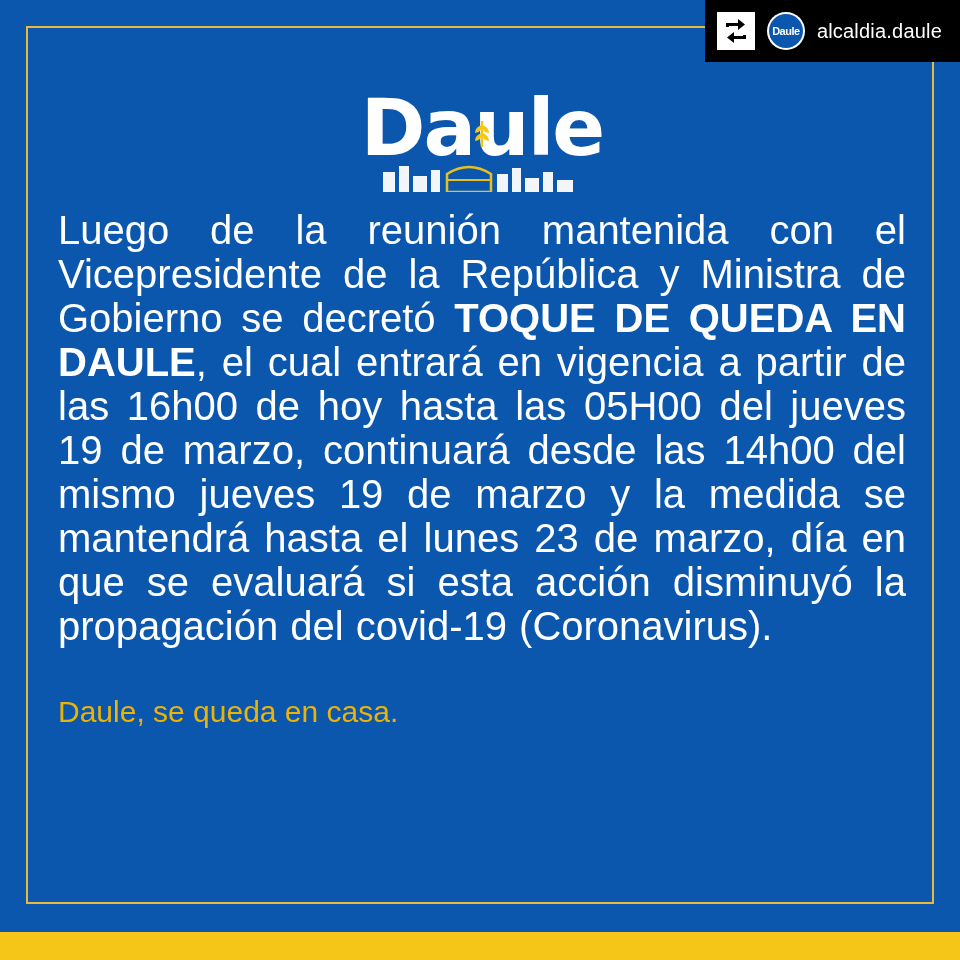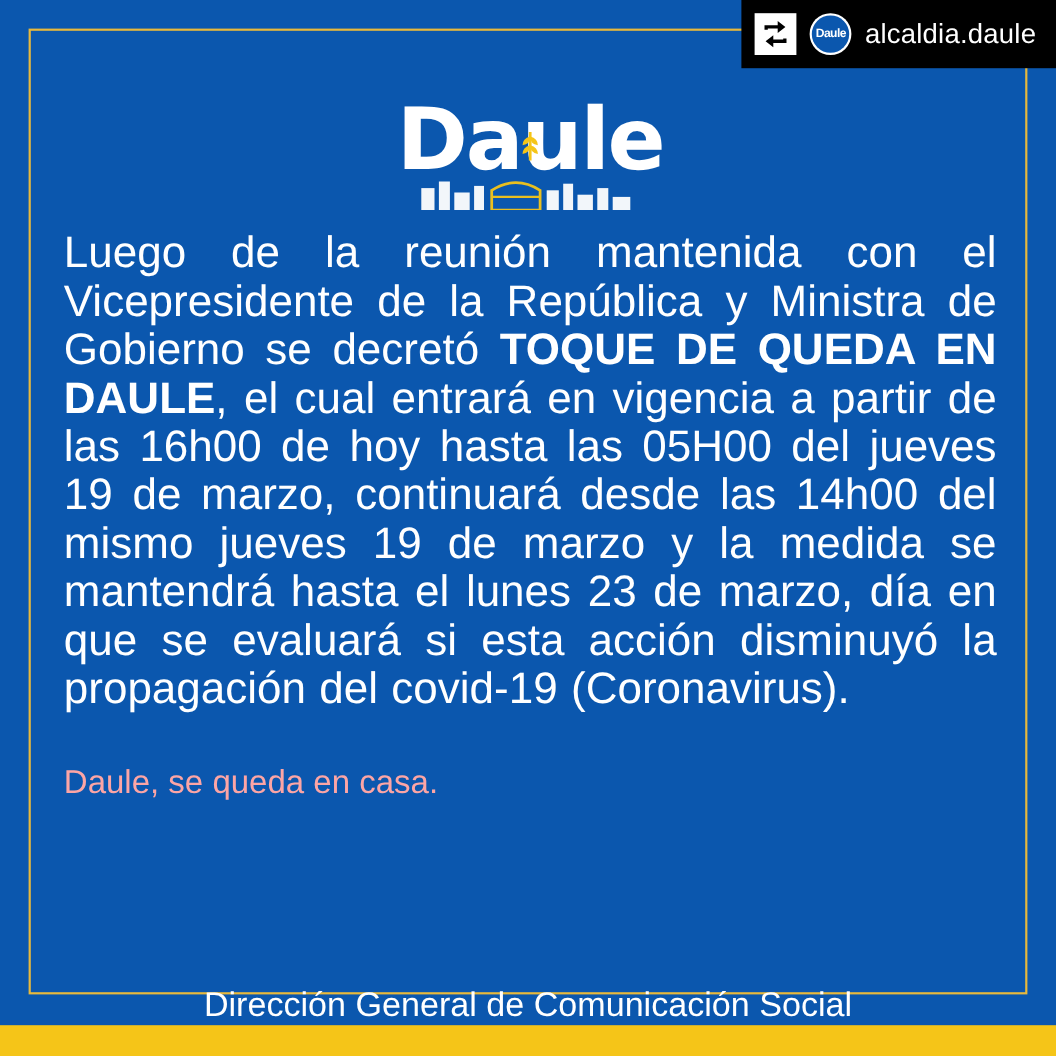--- a/index.html
+++ b/index.html
@@ -86,21 +86,21 @@
     display: flex;
     align-items: center;
     justify-content: center;
     color: #ffffff;
     font-size: 11px;
     font-weight: bold;
     letter-spacing: -0.5px;
   }
   .repost-handle {
     color: #ffffff;
-    font-size: 25px;
+    font-size: 20px;
     font-family: "Liberation Sans", sans-serif;
     letter-spacing: 0.2px;
   }
 
   
   .content {
     position: absolute;
     left: 58px;
     right: 54px;
     top: 74px;
@@ -159,21 +159,21 @@
     font-size: 40px;
     line-height: 44px;
     text-align: justify;
     margin-top: 14px;
     font-family: "Liberation Sans", sans-serif;
     word-spacing: 1px;
   }
   .body-text b { font-weight: bold; }
 
   .closing {
-    color: #fca5a5;
+    color: #eab308;
     font-size: 30px;
     line-height: 44px;
     margin-top: 42px;
     font-family: "Liberation Sans", sans-serif;
   }
 
   .footer {
     position: absolute;
     left: 0;
     right: 0;
@@ -224,21 +224,20 @@
     </div>
 
 
     <div class="body-text">
       <span>Luego de la reunión mantenida con el Vicepresidente de la República y Ministra de Gobierno se decretó </span><b>TOQUE DE QUEDA EN DAULE</b><span>, el cual entrará en vigencia a partir de las 16h00 de hoy hasta las 05H00 del jueves 19 de  marzo, continuará desde las 14h00 del mismo jueves 19 de marzo y la medida se mantendrá hasta el lunes 23 de marzo, día en que se evaluará si esta acción disminuyó la propagación del covid-19 (Coronavirus).</span>
     </div>
 
     <div class="closing">Daule, se queda en casa.</div>
   </div>
 
-  <div class="footer">Dirección General de Comunicación Social</div>
 
   <div class="bottom-strip"></div>
 
   <div class="repost-bar">
     <div class="repost-icon">
       <svg width="26" height="26" viewBox="0 0 26 26">
         <path d="M3 9 L3 5 L15 5 L15 1 L22 6.5 L15 12 L15 8 L6 8 L6 9 Z" fill="#000000"></path>
         <path d="M23 17 L23 21 L11 21 L11 25 L4 19.5 L11 14 L11 18 L20 18 L20 17 Z" fill="#000000"></path>
       </svg>
     </div>

